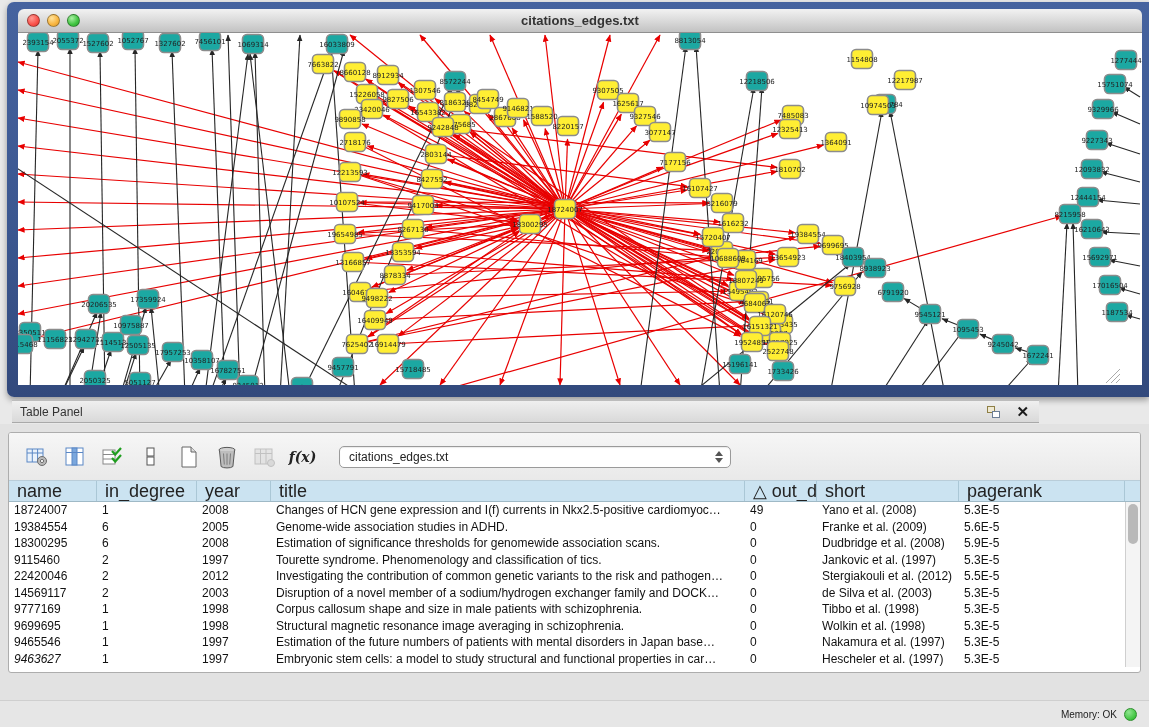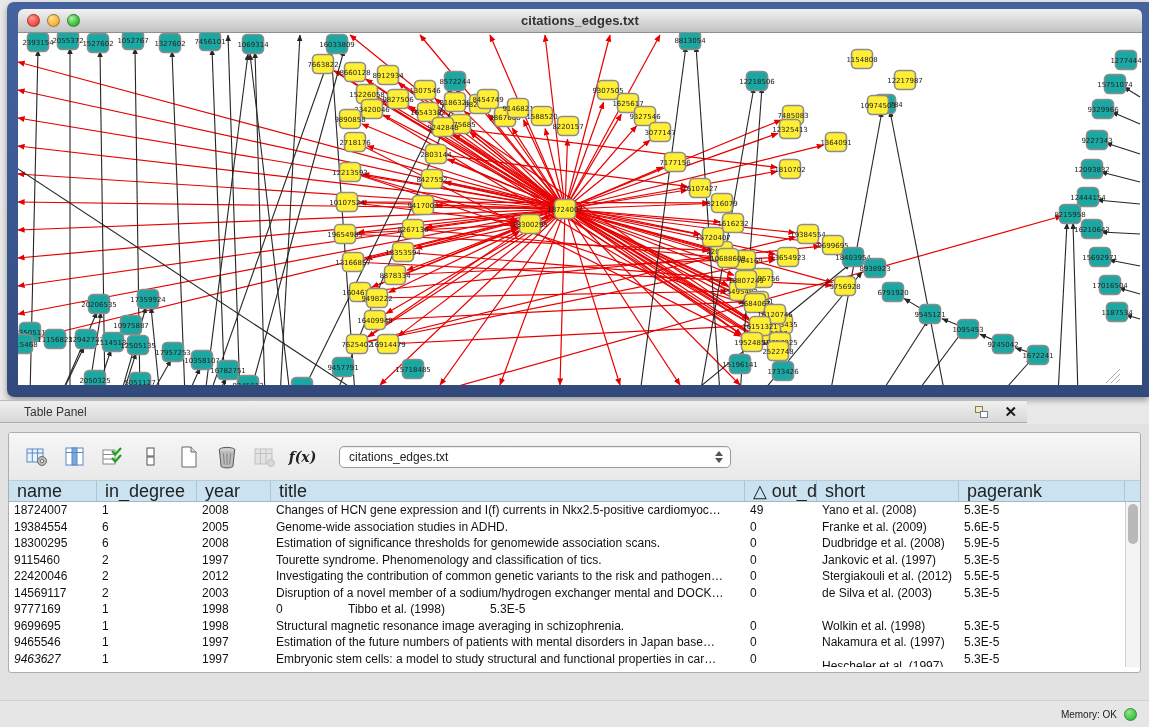--- a/index.html
+++ b/index.html
@@ -19,24 +19,24 @@
   .light.red { background:radial-gradient(circle at 35% 30%, #ff9a93, #f95049 60%, #d8322b); }
   .light.yellow { background:radial-gradient(circle at 35% 30%, #ffe29a, #f8b43e 60%, #d39a2e); }
   .light.green { background:radial-gradient(circle at 35% 30%, #a9f0a2, #3fc33f 60%, #2fa32f); }
   .win-title { position:absolute; left:0; right:0; text-align:center; font-size:13px;
                font-weight:bold; color:#333; pointer-events:none; }
   .canvas { position:absolute; left:11px; top:31px; right:7px; height:352px;
             background:#ffffff; overflow:hidden; }
   .canvas svg { display:block; }
 
   
-  .tp-header { position:absolute; left:0; top:400px; width:1027px; height:23px;
+  .tp-header { position:absolute; left:12px; top:400px; width:1027px; height:23px;
                background:linear-gradient(180deg,#efefef,#d9d9d9);
                border-top:1px solid #bcbcbc; border-bottom:1px solid #a9a9a9;
-               display:flex; align-items:center; font-size:12px; color:#333;padding-left:16px; }
+               display:flex; align-items:center; font-size:12px; color:#333; }
   .tp-title { margin-left:8px; }
   .tp-header-icons { position:absolute; right:10px; display:flex; gap:16px; align-items:center; }
   .restore-ic { position:relative; width:13px; height:12px; }
   .restore-ic .sq1 { position:absolute; left:0; top:0; width:8px; height:7px; border:1px solid #8e7f45; background:#efe9d2; }
   .restore-ic .sq2 { position:absolute; right:0; bottom:0; width:8px; height:7px; border:1px solid #6d7f96; background:#fff; }
   .close-x { font-size:15px; font-weight:bold; color:#1a1a1a; line-height:1; }
 
   .tp-body { position:absolute; left:0; top:424px; width:1149px; height:276px; background:#e2e2e2; }
   .tp-panel { position:absolute; left:8px; top:8px; width:1133px; height:241px;
               background:#ffffff; border:1px solid #adadad; border-radius:3px; overflow:hidden; }
@@ -897,29 +897,30 @@
             <div class="td" style="width: 74px;">2012</div>
             <div class="td" style="width: 474px;">Investigating the contribution of common genetic variants to the risk and pathogen…</div>
             <div class="td" style="width: 72px;">0</div>
             <div class="td" style="width: 142px;">Stergiakouli et al. (2012)</div>
             <div class="td" style="width: 135px; flex: 1 1 0%;">5.5E-5</div>
           </div>
           <div class="tr">
             <div class="td" style="width: 88px;">14569117</div>
             <div class="td" style="width: 100px;">2</div>
             <div class="td" style="width: 74px;">2003</div>
-            <div class="td" style="width: 474px;">Disruption of a novel member of a sodium/hydrogen exchanger mental and DOCK…</div>
+            <div class="td" style="width: 474px;">Disruption of a novel member of a sodium/hydrogen exchanger family and DOCK…</div>
             <div class="td" style="width: 72px;">0</div>
             <div class="td" style="width: 142px;">de Silva et al. (2003)</div>
             <div class="td" style="width: 135px; flex: 1 1 0%;">5.3E-5</div>
           </div>
           <div class="tr">
             <div class="td" style="width: 88px;">9777169</div>
             <div class="td" style="width: 100px;">1</div>
             <div class="td" style="width: 74px;">1998</div>
+            <div class="td" style="width: 474px;">Corpus callosum shape and size in male patients with schizophrenia.</div>
             <div class="td" style="width: 72px;">0</div>
             <div class="td" style="width: 142px;">Tibbo et al. (1998)</div>
             <div class="td" style="width: 135px; flex: 1 1 0%;">5.3E-5</div>
           </div>
           <div class="tr">
             <div class="td" style="width: 88px;">9699695</div>
             <div class="td" style="width: 100px;">1</div>
             <div class="td" style="width: 74px;">1998</div>
             <div class="td" style="width: 474px;">Structural magnetic resonance image averaging in schizophrenia.</div>
             <div class="td" style="width: 72px;">0</div>
@@ -934,21 +935,21 @@
             <div class="td" style="width: 72px;">0</div>
             <div class="td" style="width: 142px;">Nakamura et al. (1997)</div>
             <div class="td" style="width: 135px; flex: 1 1 0%;">5.3E-5</div>
           </div>
           <div class="tr">
             <div class="td" style="width: 88px; font-style: italic;">9463627</div>
             <div class="td" style="width: 100px;">1</div>
             <div class="td" style="width: 74px;">1997</div>
             <div class="td" style="width: 474px;">Embryonic stem cells: a model to study structural and functional properties in car…</div>
             <div class="td" style="width: 72px;">0</div>
-            <div class="td" style="width: 142px; margin-top: 7px;">Hescheler et al. (1997)</div>
+            <div class="td" style="width: 142px;">Hescheler et al. (1997)</div>
             <div class="td" style="width: 135px; flex: 1 1 0%;">5.3E-5</div>
           </div>
         </div>
       <div class="vscroll">
         <div class="vthumb"></div>
       </div>
     </div>
 
   </div>
 </div>

